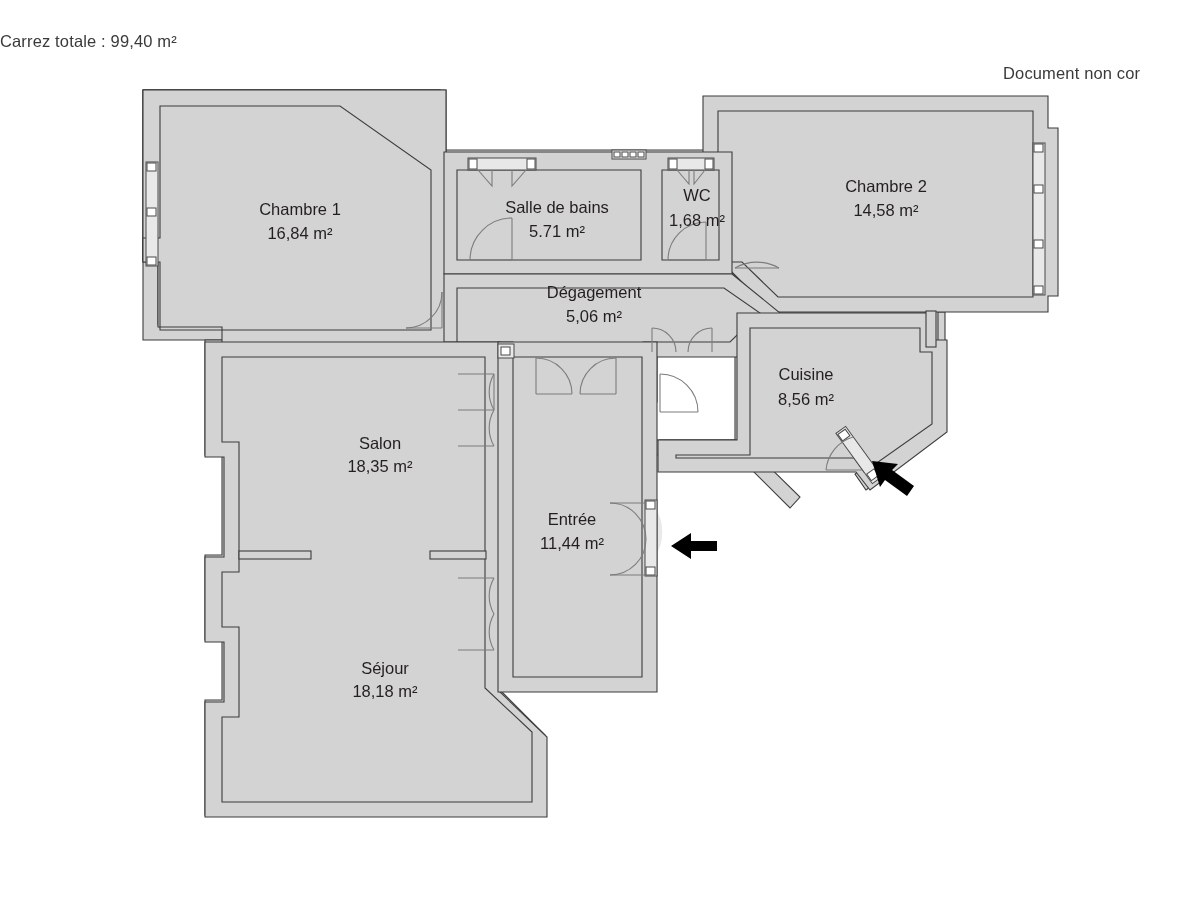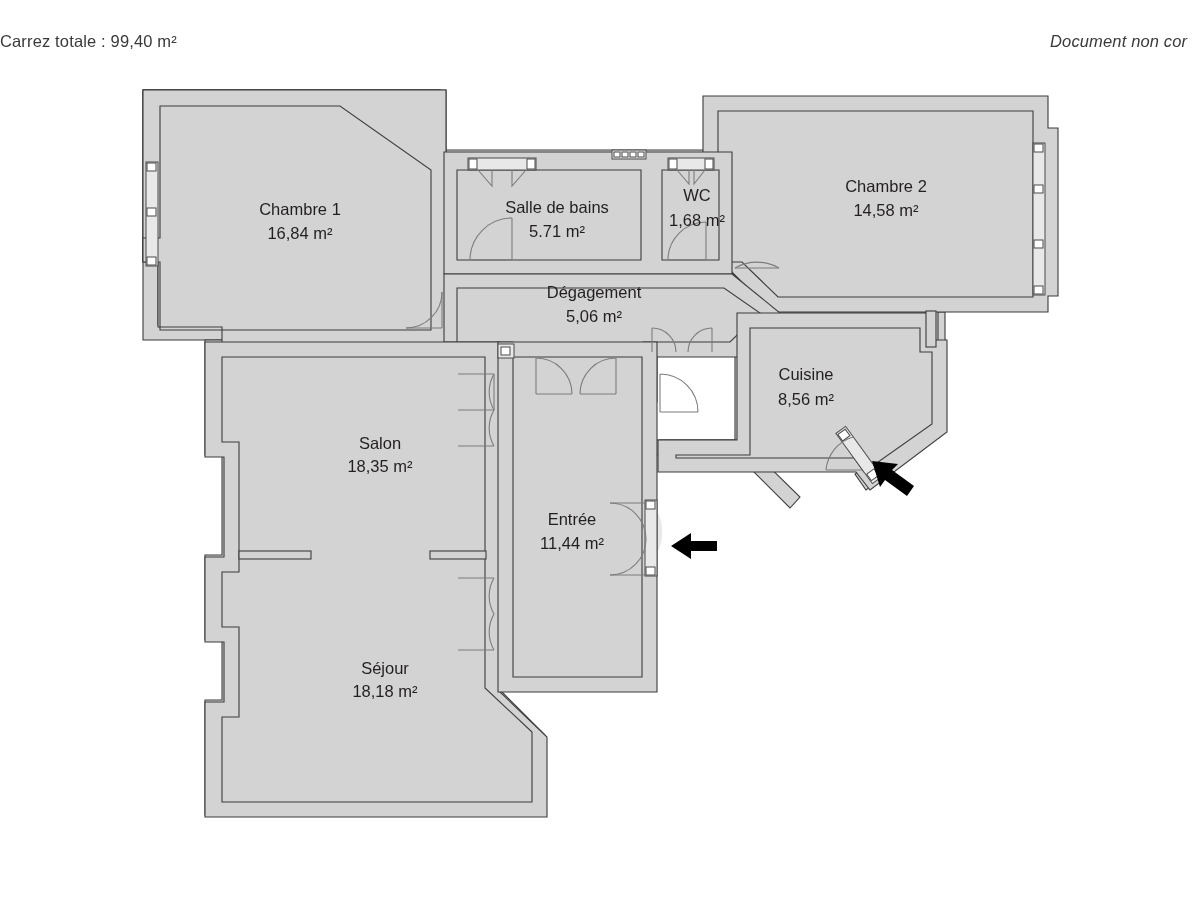--- a/index.html
+++ b/index.html
@@ -26,22 +26,22 @@
     top: 32px;
     font-size: 16.5px;
     color: #3a3a3a;
     white-space: nowrap;
     letter-spacing: 0.15px;
   }
   #hdr-left {
     left: -48px;
   }
   #hdr-right {
-    left: 1050px;
-    font-style: italic;
+    left: 1003px;
+    margin-top: 32px;
   }
   #plan-svg {
     position: absolute;
     left: 0;
     top: 0;
     width: 1200px;
     height: 900px;
     display: block;
   }
   .room-label {

